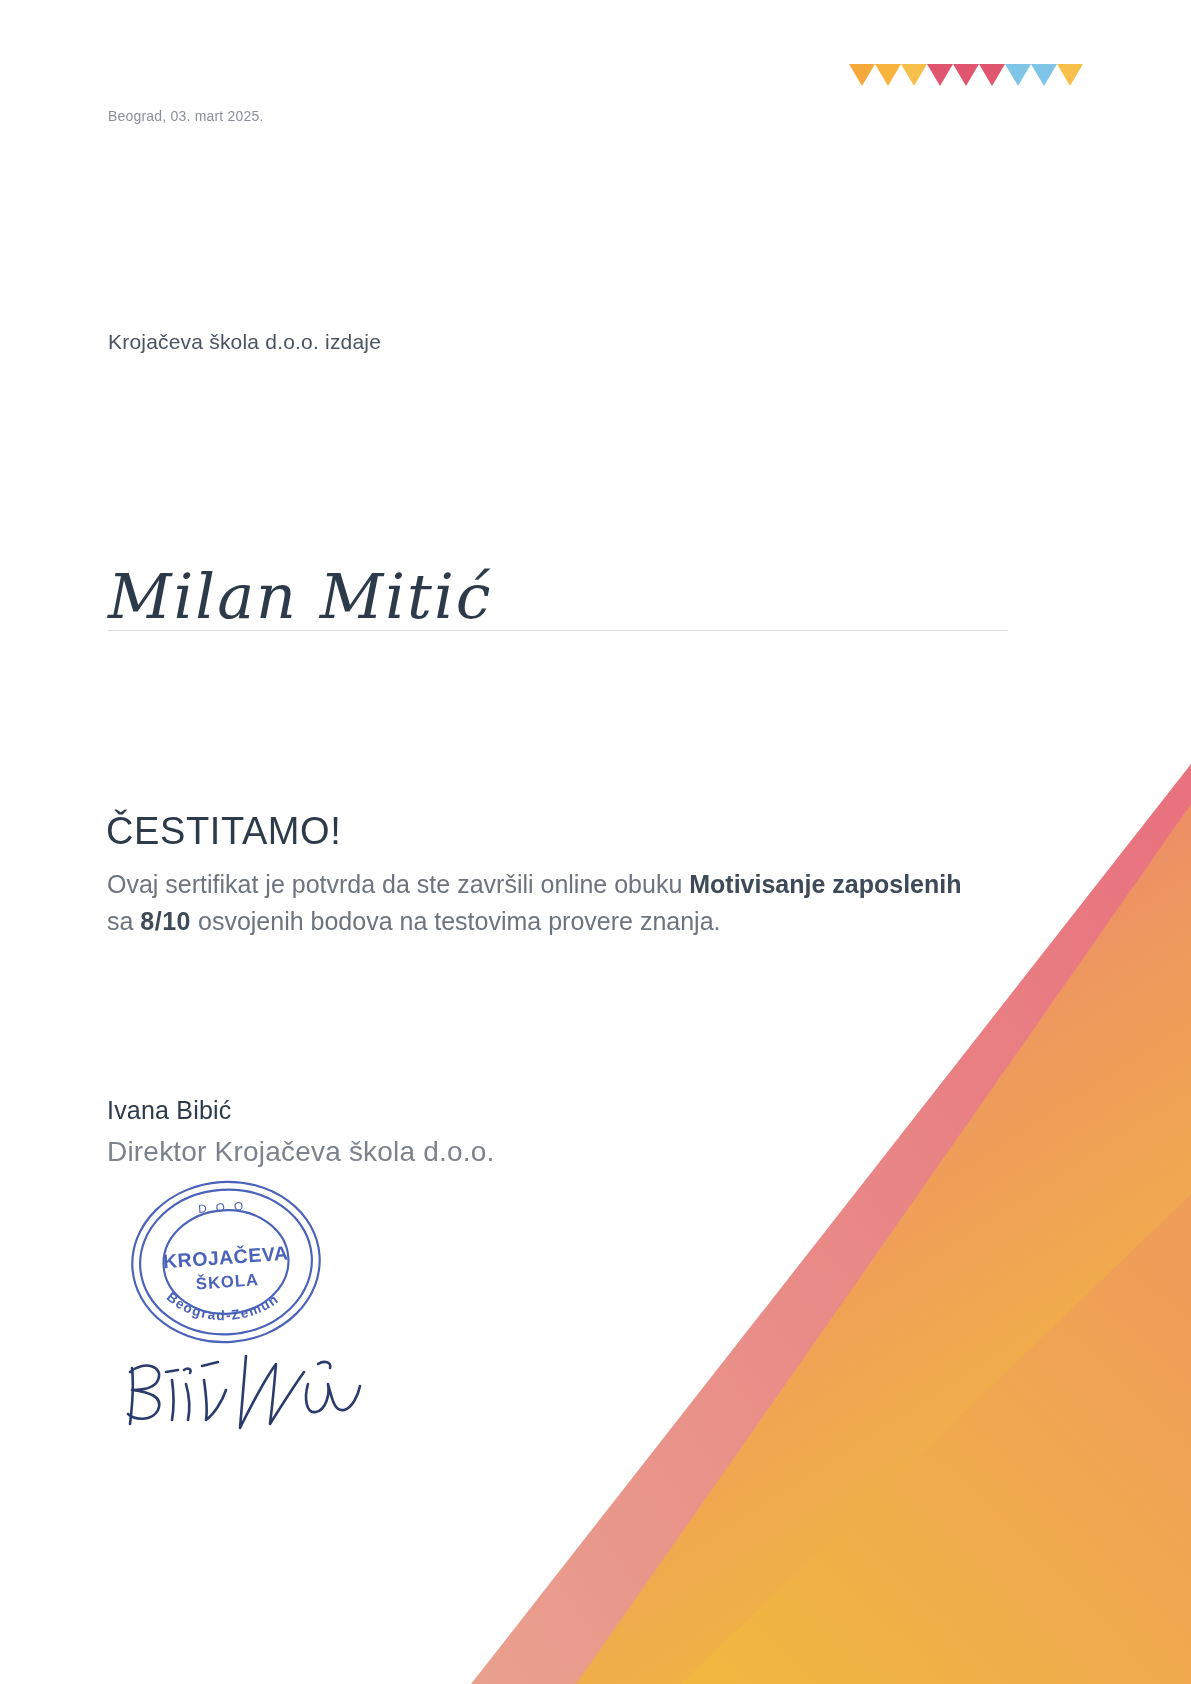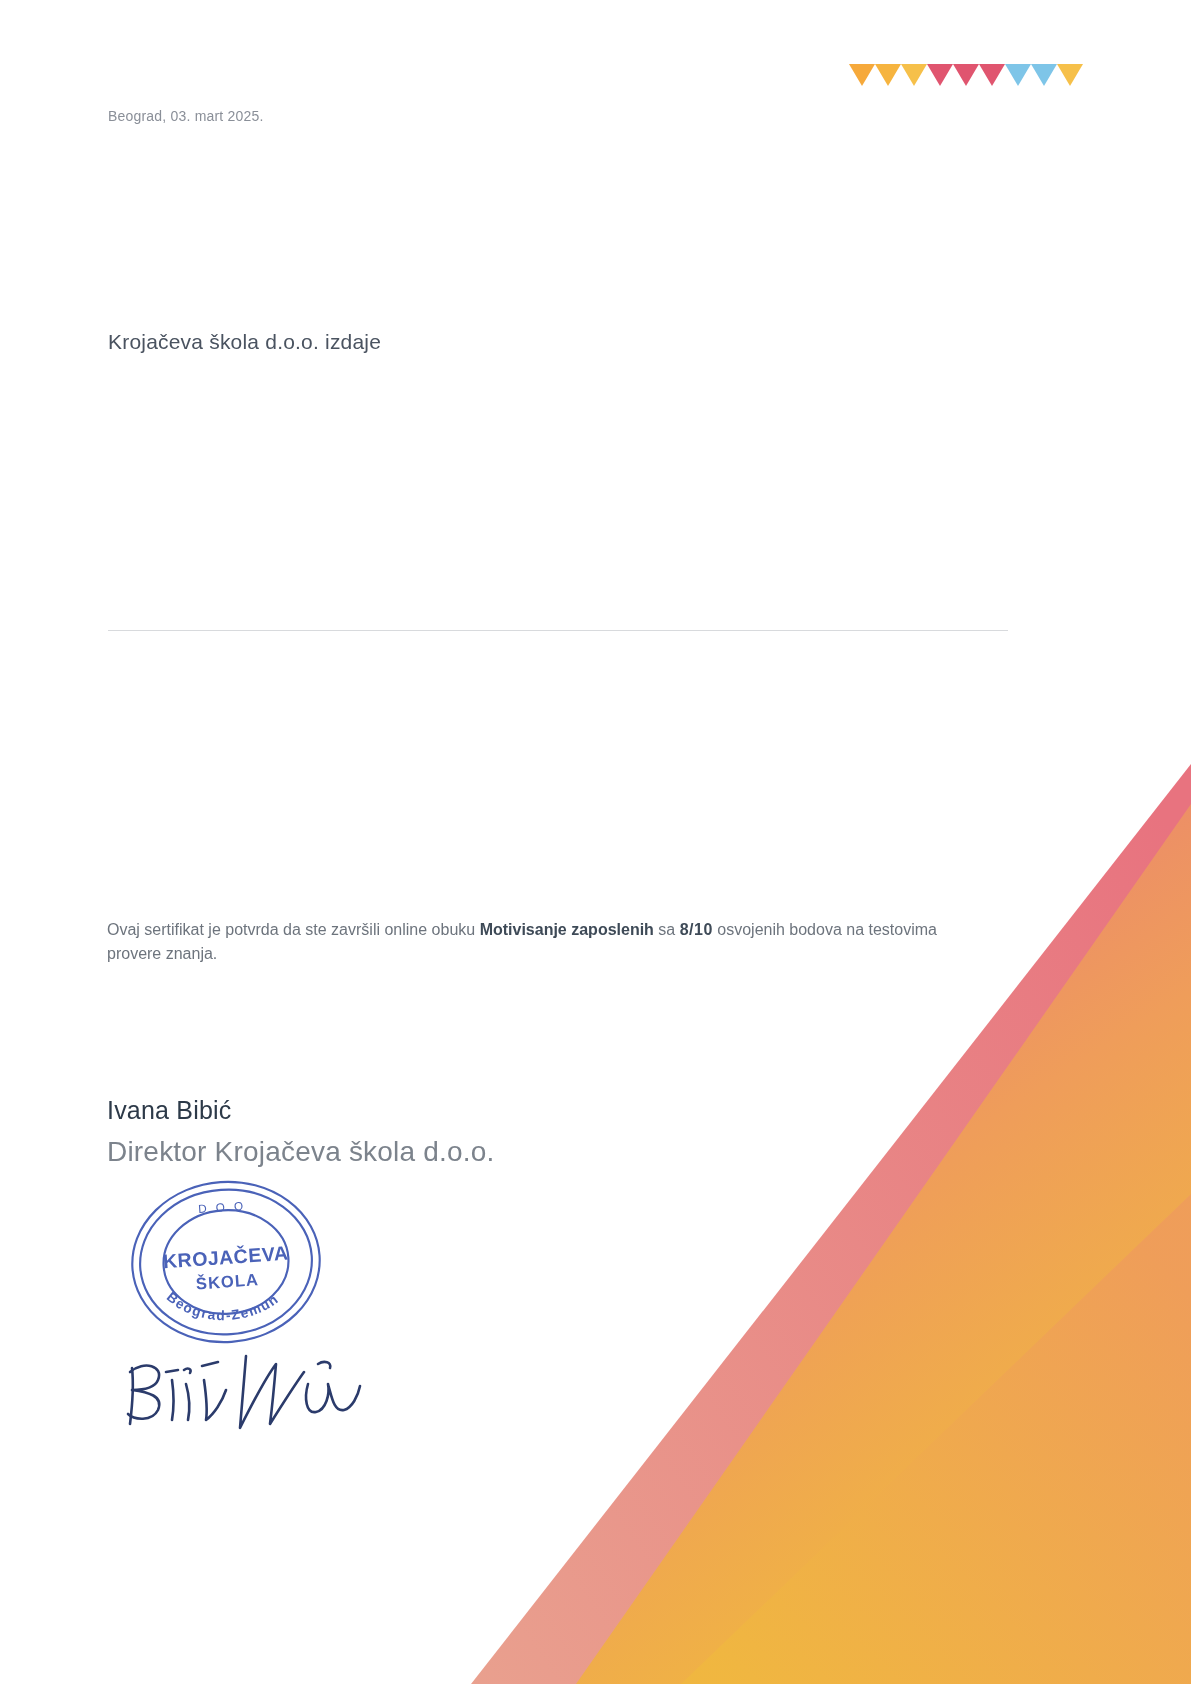--- a/index.html
+++ b/index.html
@@ -123,23 +123,23 @@
     position: absolute;
     left: 106px;
     top: 810px;
     font-size: 38px;
     color: #2d3a49;
     letter-spacing: 0.6px;
   }
   .body-text {
     position: absolute;
     left: 107px;
-    top: 918px;
+    top: 866px;
     width: 860px;
-    font-size: 16px;
+    font-size: 25px;
     line-height: 1.48;
     color: #6d747d;
   }
   .body-text b {
     color: #3e4a57;
     font-weight: bold;
   }
   .score {
     color: #3e4a57;
     font-weight: bold;
@@ -225,22 +225,24 @@
       <span class="tri" style="border-top-color:#e0556f"></span>
       <span class="tri" style="border-top-color:#e0556f"></span>
       <span class="tri" style="border-top-color:#7ec5e8"></span>
       <span class="tri" style="border-top-color:#7ec5e8"></span>
       <span class="tri" style="border-top-color:#f6c04a"></span>
     </div>
   </div>
 
   <div class="issuer">Krojačeva škola d.o.o. izdaje</div>
 
+  <div class="recipient">Milan Mitić</div>
   <div class="recipient-rule"></div>
 
+  <div class="congrats">ČESTITAMO!</div>
   <div class="body-text"><span>Ovaj sertifikat je potvrda da ste završili online obuku </span><b>Motivisanje zaposlenih</b><span> sa </span><span class="score">8/10</span><span> osvojenih bodova na testovima provere znanja.</span></div>
 
   <div class="sig-name">Ivana Bibić</div>
   <div class="sig-role">Direktor Krojačeva škola d.o.o.</div>
 
   <svg class="stamp" viewBox="0 0 200 172">
     <g fill="none" stroke="#4a62b8" stroke-width="2.2">
       <ellipse cx="100" cy="86" rx="96" ry="82"></ellipse>
       <ellipse cx="100" cy="86" rx="88" ry="74"></ellipse>
       <ellipse cx="100" cy="86" rx="64" ry="53"></ellipse>

